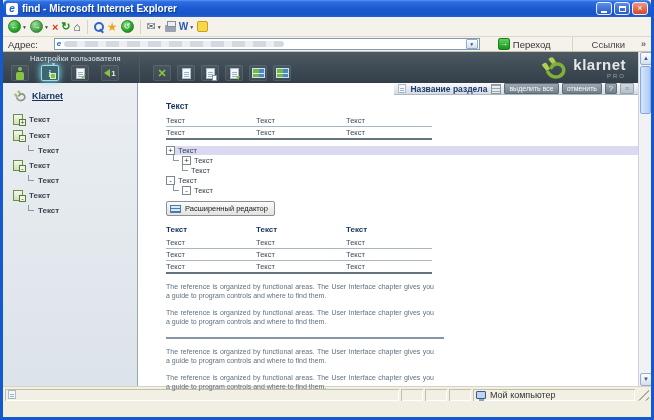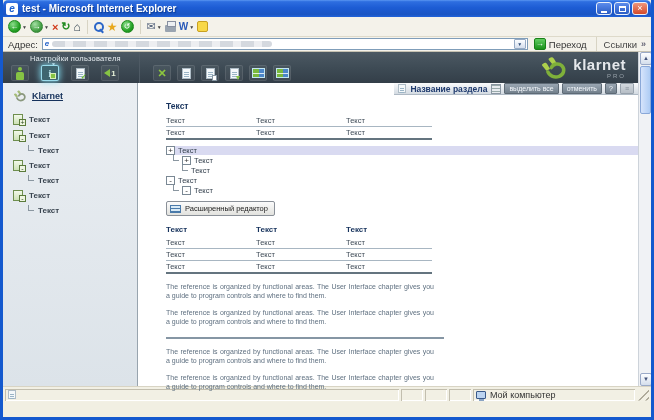--- a/index.html
+++ b/index.html
@@ -51,21 +51,21 @@
     border:2px solid #2B66C8; border-radius:50%; }
   .mag::after { content:""; position:absolute; bottom:0; right:0; width:5px; height:2px;
     background:#2B66C8; transform:rotate(45deg); }
   .printer { width:11px; height:7px; background:#9AA4B0; border-radius:1px; position:relative; margin-top:4px; }
   .printer::before { content:""; position:absolute; top:-4px; left:2px; width:7px; height:4px;
     background:#ECEFF2; border:1px solid #8890A0; }
   .msgr { width:11px; height:11px; background:#F8D848; border:1px solid #C8A020; border-radius:2px; }
 
   
   .addressbar { height:15px; background:#F4F2EA; border-bottom:1px solid #C6C2B2;
-    display:flex; align-items:center; gap:4px; padding:0 5px; font-size:9.5px; color:#333; }
+    display:flex; align-items:center; gap:16px; padding:0 5px; font-size:9.5px; color:#333; }
   .addr-input { flex:1; height:12px; background:#fff; border:1px solid #7F9DB9;
     display:flex; align-items:center; gap:3px; padding:0 1px 0 2px; }
   .url-icon { color:#2060C8; font-size:8px; font-weight:bold; font-style:italic; line-height:8px; }
   .smudge { height:6px; width:220px; border-radius:3px; opacity:.7; filter:blur(.7px);
     background:repeating-linear-gradient(90deg,#C4C9D2 0 13px,#E6E8EC 13px 21px); }
   .addr-drop { margin-left:auto; width:12px; height:10px; border:1px solid #96AAC4; border-radius:1px;
     background:linear-gradient(#FBFDFF,#D4DEEC); font-size:5px; color:#33507A; text-align:center; line-height:9px; }
   .go-btn { display:flex; align-items:center; gap:3px; padding:0 2px; }
   .go-ic { width:12px; height:12px; border-radius:2px; border:1px solid #188018; color:#fff; font-size:8px;
     line-height:10px; text-align:center; background:linear-gradient(#62CE62,#1A921A); }
@@ -185,21 +185,21 @@
   .grip { width:12px; height:12px; background:repeating-linear-gradient(135deg,#AFAB9B 0 1.5px,#0000 1.5px 4.5px);
     clip-path:polygon(100% 0,100% 100%,0 100%); }
 </style>
 </head>
 <body>
 
 <div class="window">
 
   <div class="titlebar">
     <span class="ie-icon">e</span>
-    <span class="title">test - Microsoft Internet Explorer</span>
+    <span class="title">find - Microsoft Internet Explorer</span>
     <span class="winbtns">
       <span class="win-btn">
           <span class="g-min"></span>
         </span>
       <span class="win-btn">
           <span class="g-max"></span>
         </span>
       <span class="win-btn close">×</span>
     </span>
   </div>

